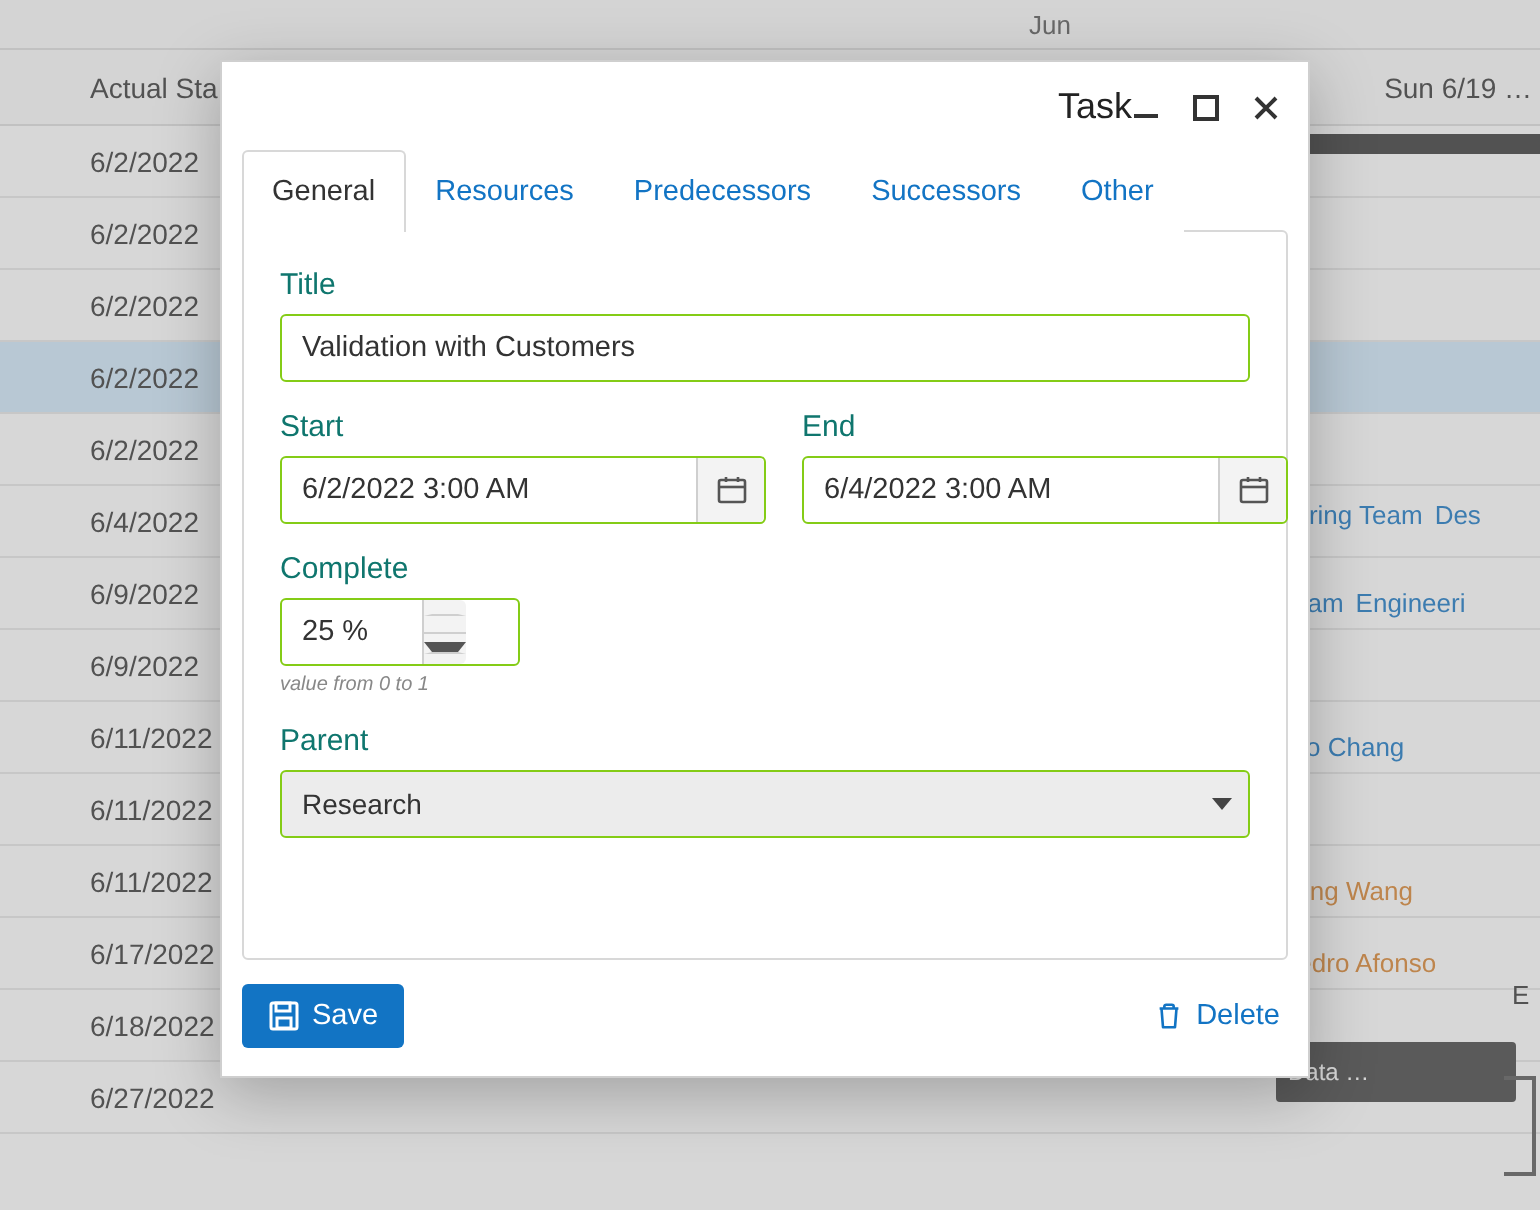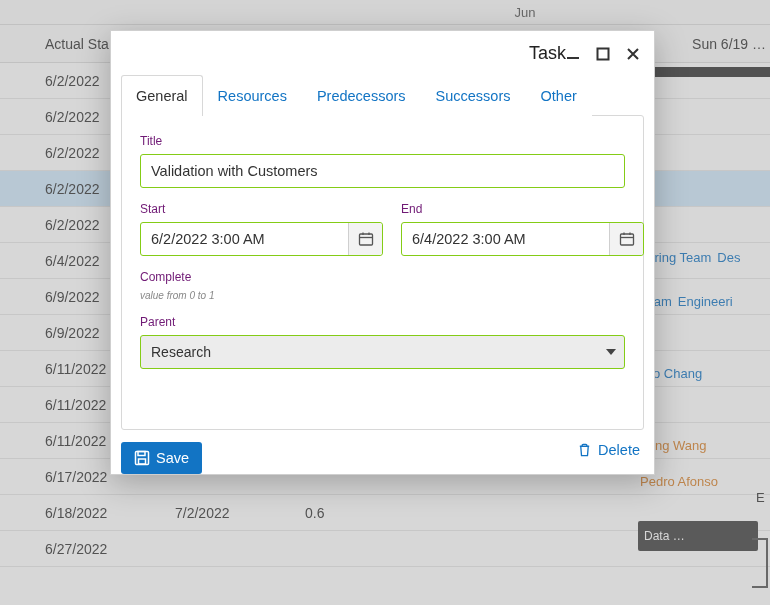--- a/index.html
+++ b/index.html
@@ -121,21 +121,21 @@
     z-index:2;
   }
   .tab-panel {
     border:1px solid #d8d8d8;
     margin: 0 10px;
     border-radius: 0 3px 3px 3px;
     padding: 18px 18px 60px 18px;
   }
 
   .field { margin-bottom: 14px; }
-  .field-label { color:#701a75; margin-bottom:6px; font-size:12px; }
+  .field-label { color:#0f766e; margin-bottom:6px; font-size:15px; }
   .hint { color:#888; font-style:italic; font-size:10px; margin-top:4px;}
 
   .text-input, .combo, .date-input, .spin {
     height: 34px;
     border:1px solid #84cc16;
     border-radius:3px;
     background:#fff;
     display:flex; align-items:center;
     font-size:14px;
   }
@@ -171,22 +171,22 @@
   .tri-down { width:0;height:0;border-left:4px solid transparent;border-right:4px solid transparent;border-top:5px solid #555;}
 
   .combo {
     background:#ececec; position:relative; cursor:pointer;
     padding-left:10px; justify-content:space-between; padding-right:8px;text-align:right;
   }
   .combo .cv { color:#333; }
   .combo .dd { width:0;height:0;border-left:5px solid transparent;border-right:5px solid transparent;border-top:6px solid #444;}
 
   .footer {
-    display:flex; align-items:flex-start; justify-content:space-between;
-    padding: 12px 14px 0 10px;
+    display:flex; align-items:center; justify-content:space-between;
+    padding: 12px 14px 14px 10px;
   }
   .footer-left { display:flex; gap:10px; }
   .btn {
     display:inline-flex; align-items:center; gap:6px;
     height:32px; padding:0 12px;
     border-radius:3px; cursor:pointer;
     font-size:14.5px;
     border:1px solid transparent;
   }
   .btn-primary { background:#1274c4; color:#fff; }
@@ -356,20 +356,31 @@
               <line x1="5" y1="1.5" x2="5" y2="4" stroke="#555" stroke-width="1.3"></line>
               <line x1="11" y1="1.5" x2="11" y2="4" stroke="#555" stroke-width="1.3"></line>
             </svg>
           </div>
         </div>
       </div>
     </div>
 
     <div class="field">
       <div class="field-label">Complete</div>
+      <div class="spin">
+        <input type="text" value="25 %" style="">
+        <div class="spin-btns">
+          <div>
+              <div class="tri-up"></div>
+            </div>
+          <div>
+              <div class="tri-down"></div>
+            </div>
+        </div>
+      </div>
       <div class="hint">value from 0 to 1</div>
     </div>
 
     <div class="field" style="margin-bottom:0">
       <div class="field-label">Parent</div>
       <div class="combo">
         <span class="cv">Research</span>
         <span class="dd"></span>
       </div>
     </div>

